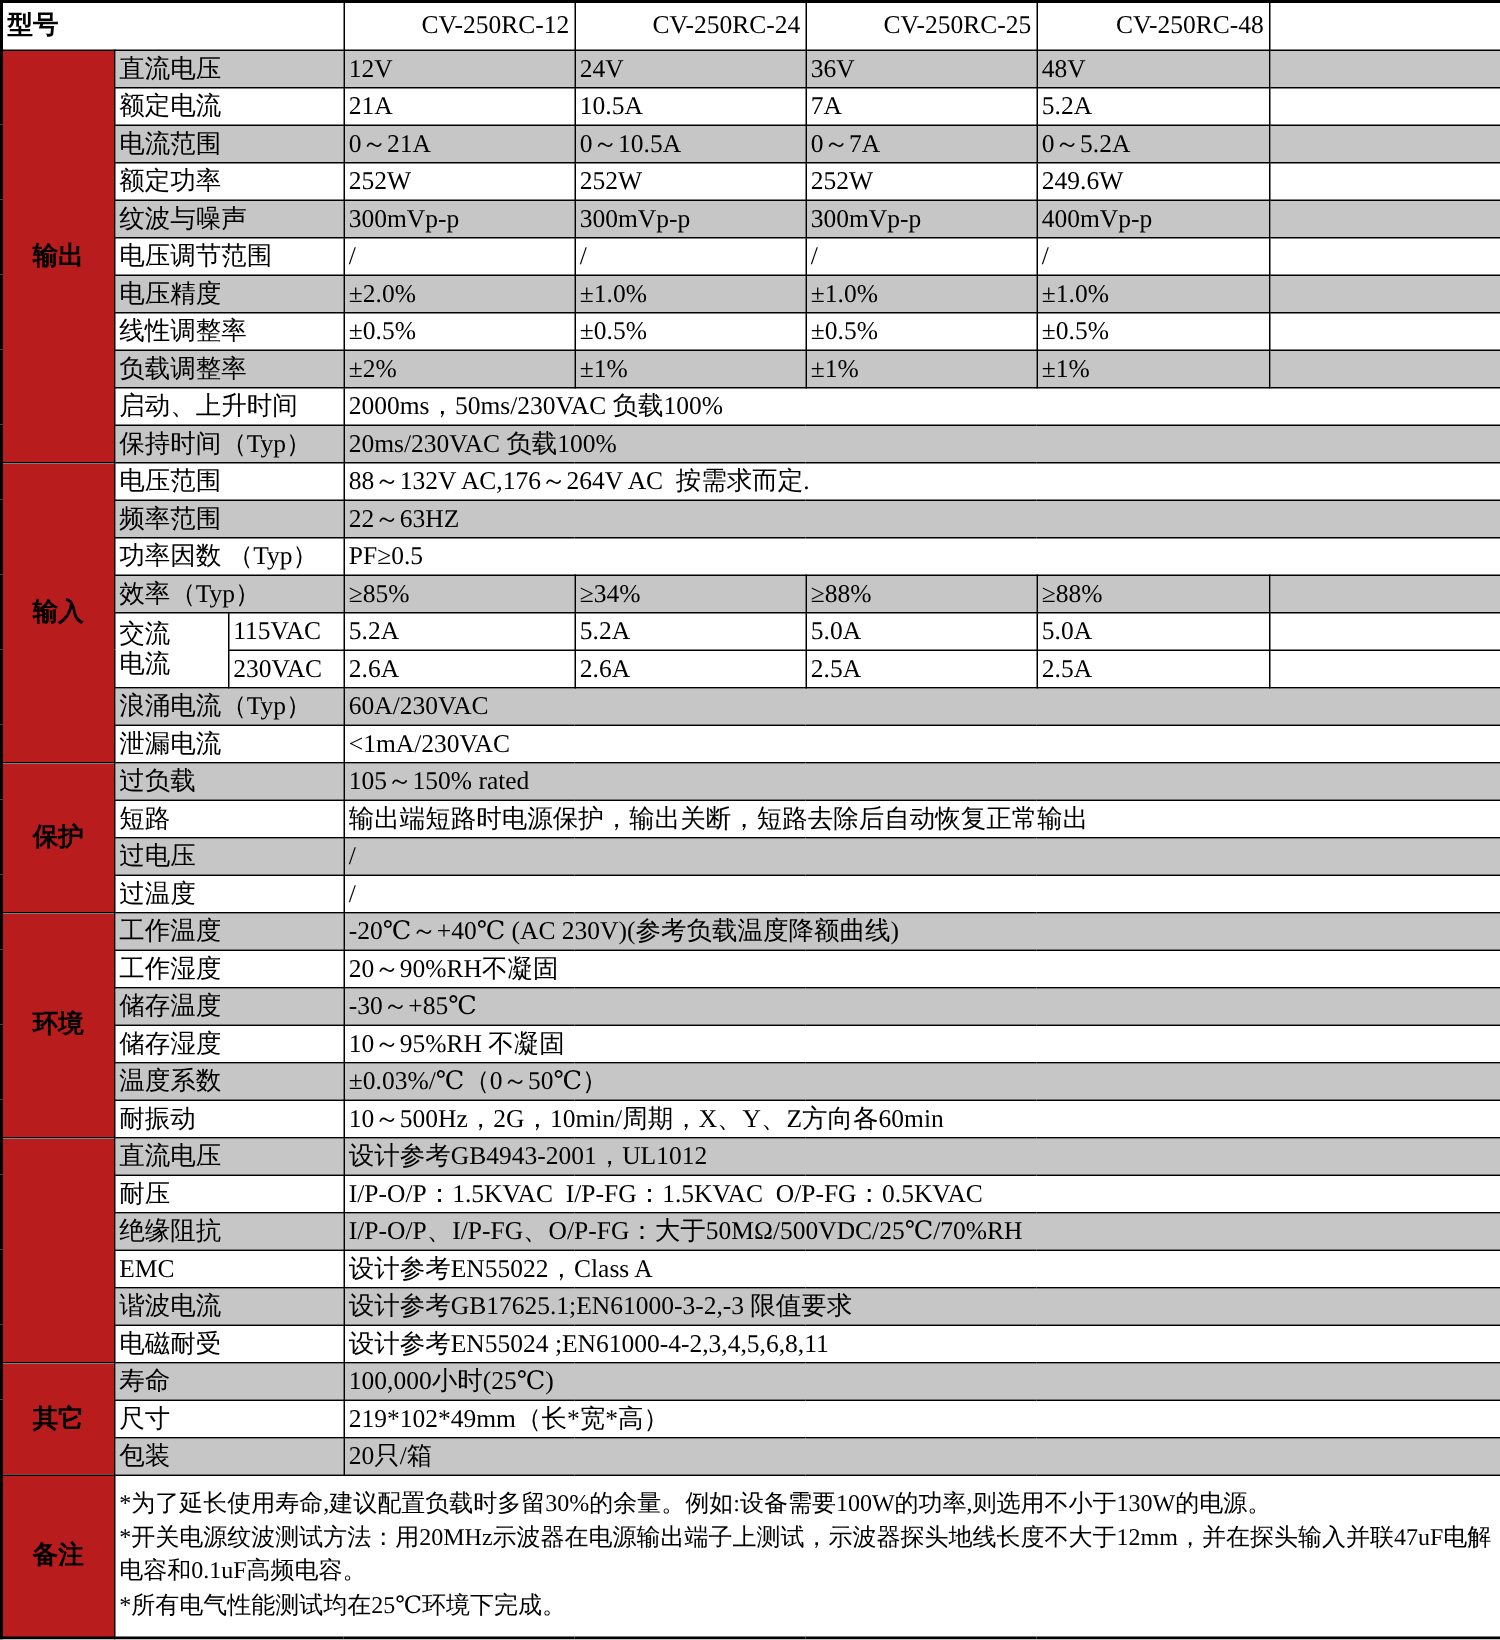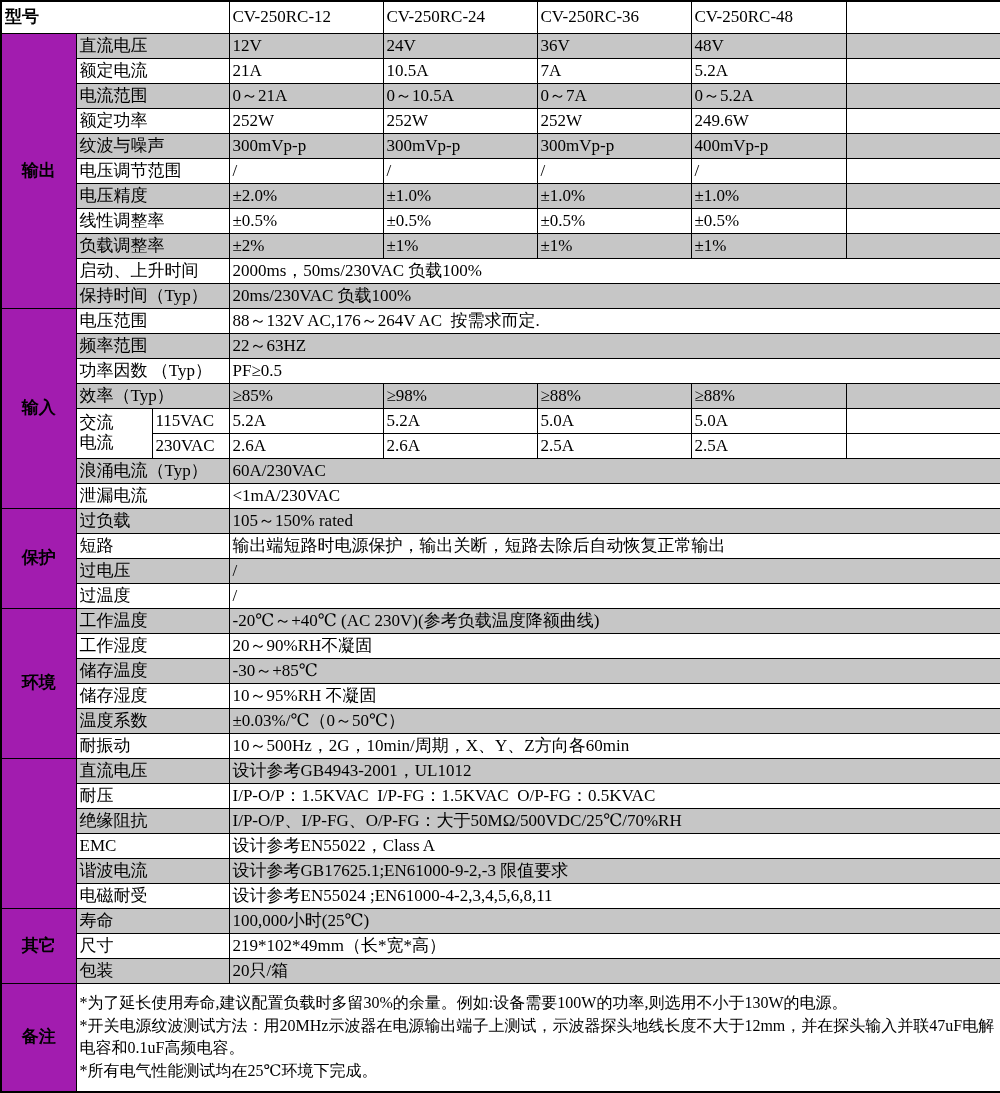--- a/index.html
+++ b/index.html
@@ -20,33 +20,33 @@
     white-space: pre-wrap;
     line-height: 1.15;
     vertical-align: middle;
   }
   tr.data-row { height: 25px; }
   tr.header-row { height: 32px; }
   tr.header-row td { border-bottom: 2px solid #000; }
   tr.section-start td { border-top: 2px solid #000; }
   td.shaded { background: #c6c6c6; }
   td.group-cell {
-    background: #a21caf;
+    background: #b91c1c;
     font-weight: bold;
     font-size: 19px;
     text-align: center;
     padding: 0;
   }
   td.header-model-label {
     font-weight: bold;
     font-size: 19px;
     text-align: left;
     padding-left: 5px;
   }
-  td.model-name-cell { text-align: left; }
+  td.model-name-cell { text-align: right; }
   td.spec-label-cell, td.spec-sublabel-cell { text-align: left; padding: 0 1px; }
   td.spec-value-cell, td.spec-value-span-cell { text-align: left; }
   td.notes-cell { vertical-align: middle; padding: 2px 4px; border-radius: 24px; }
   .note-line { font-size: 16px; line-height: 1.42; white-space: pre-wrap; }
 </style>
 </head>
 <body>
 
 <table id="spec-table">
   <colgroup>
@@ -57,21 +57,21 @@
       <col style="width:154px">
       <col style="width:154px">
     <col style="width:155px">
       <col style="width:155px">
   </colgroup>
   <tbody id="spec-body">
       <tr class="header-row">
         <td class="header-model-label" colspan="3">型号</td>
         <td class="model-name-cell">CV-250RC-12</td>
         <td class="model-name-cell">CV-250RC-24</td>
-        <td class="model-name-cell">CV-250RC-36</td>
+        <td class="model-name-cell">CV-250RC-25</td>
         <td class="model-name-cell">CV-250RC-48</td>
         <td></td>
       </tr>
       <tr class="data-row section-start">
         <td class="group-cell" rowspan="11">输出</td>
         <td class="spec-label-cell shaded" colspan="2">直流电压</td>
         <td class="spec-value-cell shaded">12V</td>
         <td class="spec-value-cell shaded">24V</td>
         <td class="spec-value-cell shaded">36V</td>
         <td class="spec-value-cell shaded">48V</td>
@@ -158,21 +158,21 @@
         <td class="spec-label-cell shaded" colspan="2">频率范围</td>
         <td class="spec-value-span-cell shaded" colspan="5">22～63HZ</td>
       </tr>
       <tr class="data-row">
         <td class="spec-label-cell" colspan="2">功率因数 （Typ）</td>
         <td class="spec-value-span-cell" colspan="5">PF≥0.5</td>
       </tr>
       <tr class="data-row">
         <td class="spec-label-cell shaded" colspan="2">效率（Typ）</td>
         <td class="spec-value-cell shaded">≥85%</td>
-        <td class="spec-value-cell shaded">≥98%</td>
+        <td class="spec-value-cell shaded">≥34%</td>
         <td class="spec-value-cell shaded">≥88%</td>
         <td class="spec-value-cell shaded">≥88%</td>
         <td class="shaded"></td>
       </tr>
       <tr class="data-row">
         <td class="spec-label-cell" rowspan="2">交流
 电流</td>
         <td class="spec-sublabel-cell">115VAC</td>
         <td class="spec-value-cell">5.2A</td>
         <td class="spec-value-cell">5.2A</td>
@@ -250,21 +250,21 @@
       <tr class="data-row">
         <td class="spec-label-cell shaded" colspan="2">绝缘阻抗</td>
         <td class="spec-value-span-cell shaded" colspan="5">I/P-O/P、I/P-FG、O/P-FG：大于50MΩ/500VDC/25℃/70%RH</td>
       </tr>
       <tr class="data-row">
         <td class="spec-label-cell" colspan="2">EMC</td>
         <td class="spec-value-span-cell" colspan="5">设计参考EN55022，Class A</td>
       </tr>
       <tr class="data-row">
         <td class="spec-label-cell shaded" colspan="2">谐波电流</td>
-        <td class="spec-value-span-cell shaded" colspan="5">设计参考GB17625.1;EN61000-9-2,-3 限值要求</td>
+        <td class="spec-value-span-cell shaded" colspan="5">设计参考GB17625.1;EN61000-3-2,-3 限值要求</td>
       </tr>
       <tr class="data-row">
         <td class="spec-label-cell" colspan="2">电磁耐受</td>
         <td class="spec-value-span-cell" colspan="5">设计参考EN55024 ;EN61000-4-2,3,4,5,6,8,11</td>
       </tr>
       <tr class="data-row section-start">
         <td class="group-cell" rowspan="3">其它</td>
         <td class="spec-label-cell shaded" colspan="2">寿命</td>
         <td class="spec-value-span-cell shaded" colspan="5">100,000小时(25℃)</td>
       </tr>

